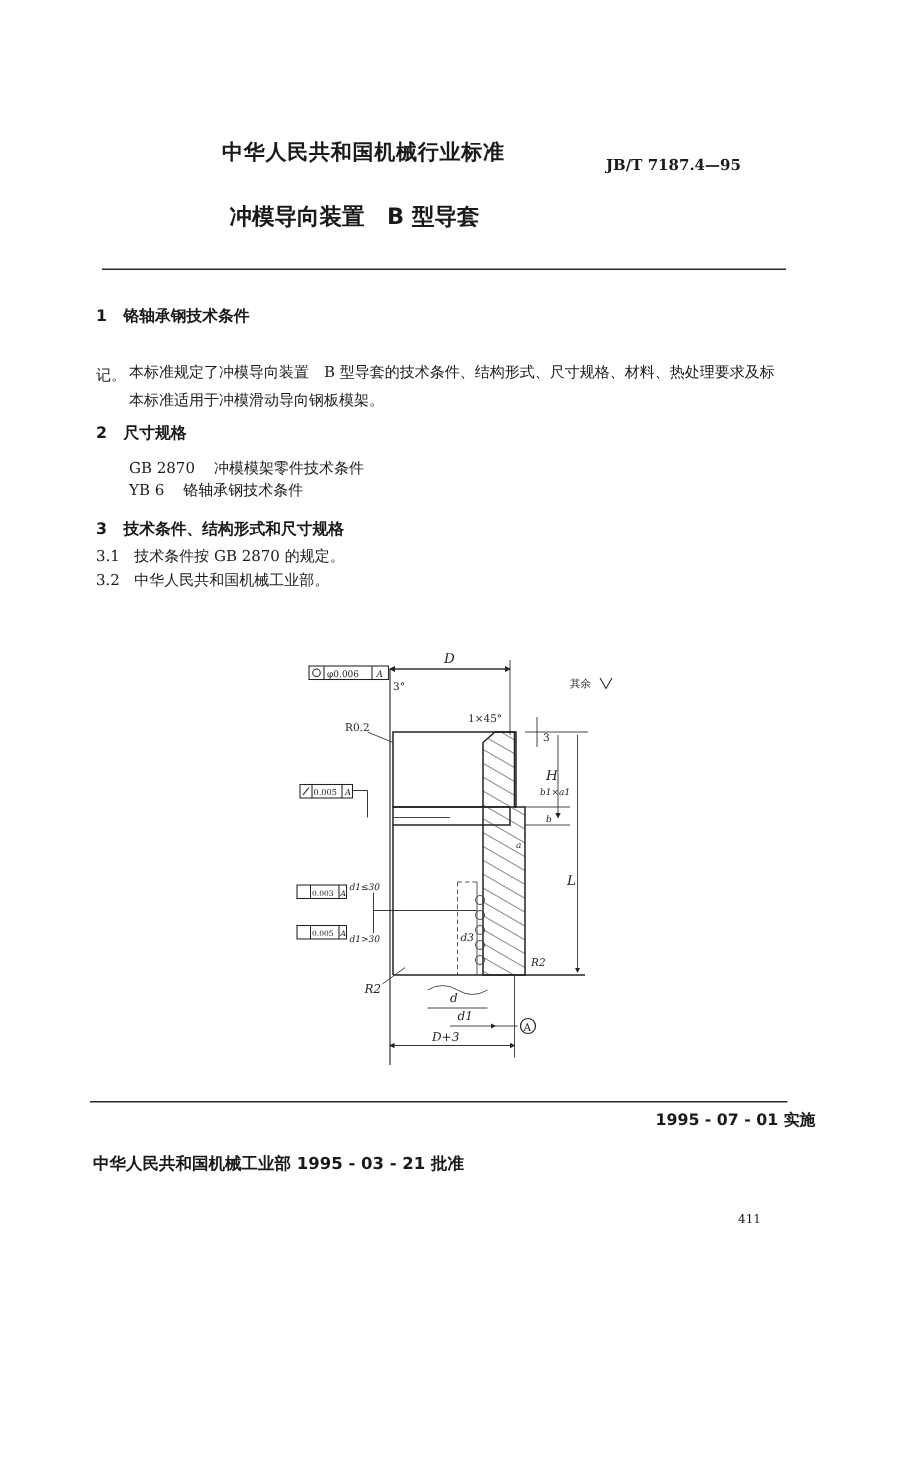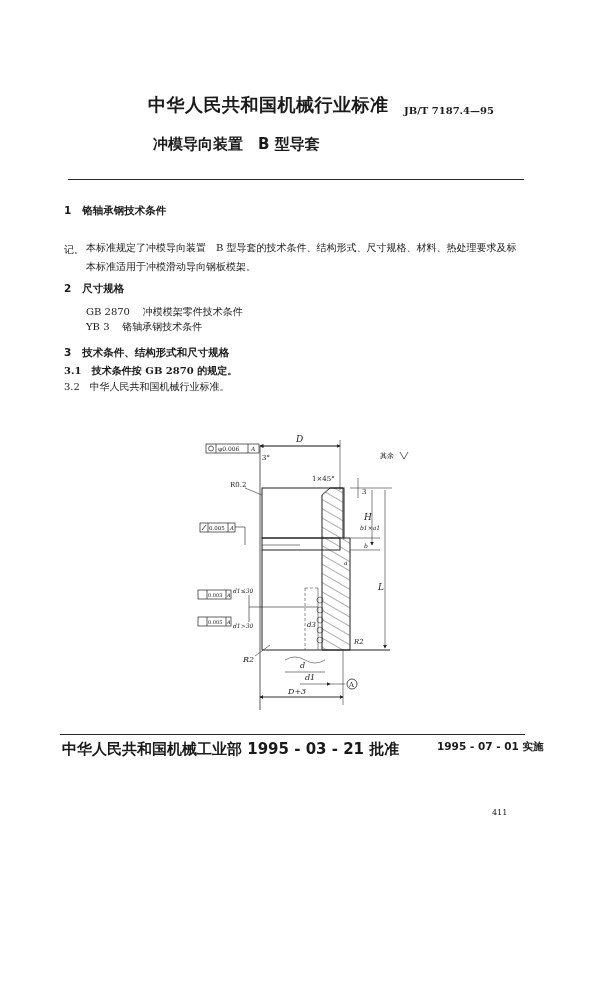--- a/index.html
+++ b/index.html
@@ -1,21 +1,21 @@
 <!DOCTYPE html>
 <html><head>
   <meta charset="utf-8">
   <style>
     html, body { margin: 0; padding: 0; background: #ffffff; }
     body { width: 600px; height: 988px; position: relative; overflow: hidden; color: #1a1a1a; font-family: "DejaVu Serif", serif; }
     .abs { position: absolute; white-space: nowrap; }
     .bold { font-weight: bold; }
     .sans { font-family: "DejaVu Sans", sans-serif; }
     .serif { font-family: "DejaVu Serif", serif; }
-    .org-title { left: 148px; top: 93px; font-size: 18px; letter-spacing: 0.5px; }
+    .org-title { left: 148px; top: 93px; font-size: 14px; letter-spacing: 0.5px; }
     .std-num { left: 404px; top: 105px; font-size: 10px; }
     .doc-title { left: 153px; top: 135px; font-size: 15px; }
     .rule-top { position: absolute; left: 68px; top: 179px; width: 456px; height: 1px; background: #2a2a2a; }
     .rule-bottom { position: absolute; left: 60px; top: 734px; width: 465px; height: 1px; background: #2a2a2a; }
     .h1 { font-size: 10.5px; }
     .body { font-size: 10px; }
     svg text { font-family: "DejaVu Serif", serif; fill: #222; }
   </style>
 </head>
 <body>
@@ -35,35 +35,35 @@
 
 <div class="abs h1 bold sans" style="left:64px; top:282px;">
   <span>2</span>&nbsp;&nbsp;
   <span>尺寸规格</span>
 </div>
 <div class="abs body" style="left:86px; top:305px;text-align:center;">
   <span>GB 2870</span>&nbsp;&nbsp;&nbsp;
   <span>冲模模架零件技术条件</span>
 </div>
 <div class="abs body" style="left:86px; top:320px;">
-  <span>YB 3</span>&nbsp;&nbsp;&nbsp;
+  <span>YB 6</span>&nbsp;&nbsp;&nbsp;
   <span>铬轴承钢技术条件</span>
 </div>
 
 <div class="abs h1 bold sans" style="left:64px; top:327px;margin-top:19px;">
   <span>3</span>&nbsp;&nbsp;
   <span>技术条件、结构形式和尺寸规格</span>
 </div>
-<div class="abs body" style="left:64px; top:364px;font-weight:bold;">
+<div class="abs body" style="left:64px; top:364px;">
   <span>3.1</span>&nbsp;&nbsp;
   <span>技术条件按 GB 2870 的规定。</span>
 </div>
 <div class="abs body" style="left:64px; top:380px;">
   <span>3.2</span>&nbsp;&nbsp;
-  <span>中华人民共和国机械行业标准。</span>
+  <span>中华人民共和国机械工业部。</span>
 </div>
 
 <svg class="abs" style="left:0; top:0;" width="600" height="988">
   <defs>
     <pattern id="hatch" width="8" height="8" patternUnits="userSpaceOnUse" patternTransform="rotate(-60)">
       <line x1="0" y1="0" x2="0" y2="8" stroke="#333" stroke-width="0.8"></line>
     </pattern>
     <marker id="arr" markerWidth="6" markerHeight="6" refX="5" refY="3" orient="auto">
       <path d="M0,0 L6,3 L0,6 Z" fill="#222"></path>
     </marker>
@@ -168,15 +168,15 @@
   </g>
   <text x="233" y="628" font-size="6" font-style="italic">d1&gt;30</text>
   <line x1="249" y1="595" x2="249" y2="622" stroke="#222" stroke-width="0.6"></line>
   <line x1="249" y1="607" x2="318" y2="607" stroke="#222" stroke-width="0.6"></line>
 
   <text x="380" y="458" font-size="7" class="sans">其余</text>
   <path d="M400,452 L404,459 L408,452" fill="none" stroke="#222" stroke-width="0.7"></path>
 </svg>
 
 <div class="rule-bottom"></div>
-<div class="abs bold sans" style="left:62px; top:740px; font-size:15px;">中华人民共和国机械工业部 1995 - 03 - 21 批准</div>
+<div class="abs bold sans" style="left:62px; top:768px; font-size:11px;">中华人民共和国机械工业部 1995 - 03 - 21 批准</div>
 <div class="abs bold sans" style="left:437px; top:740px; font-size:10.5px;">1995 - 07 - 01 实施</div>
 <div class="abs serif" style="left:492px; top:772px; font-size:8px;margin-top:36px;">411</div>
 
 </body></html>

